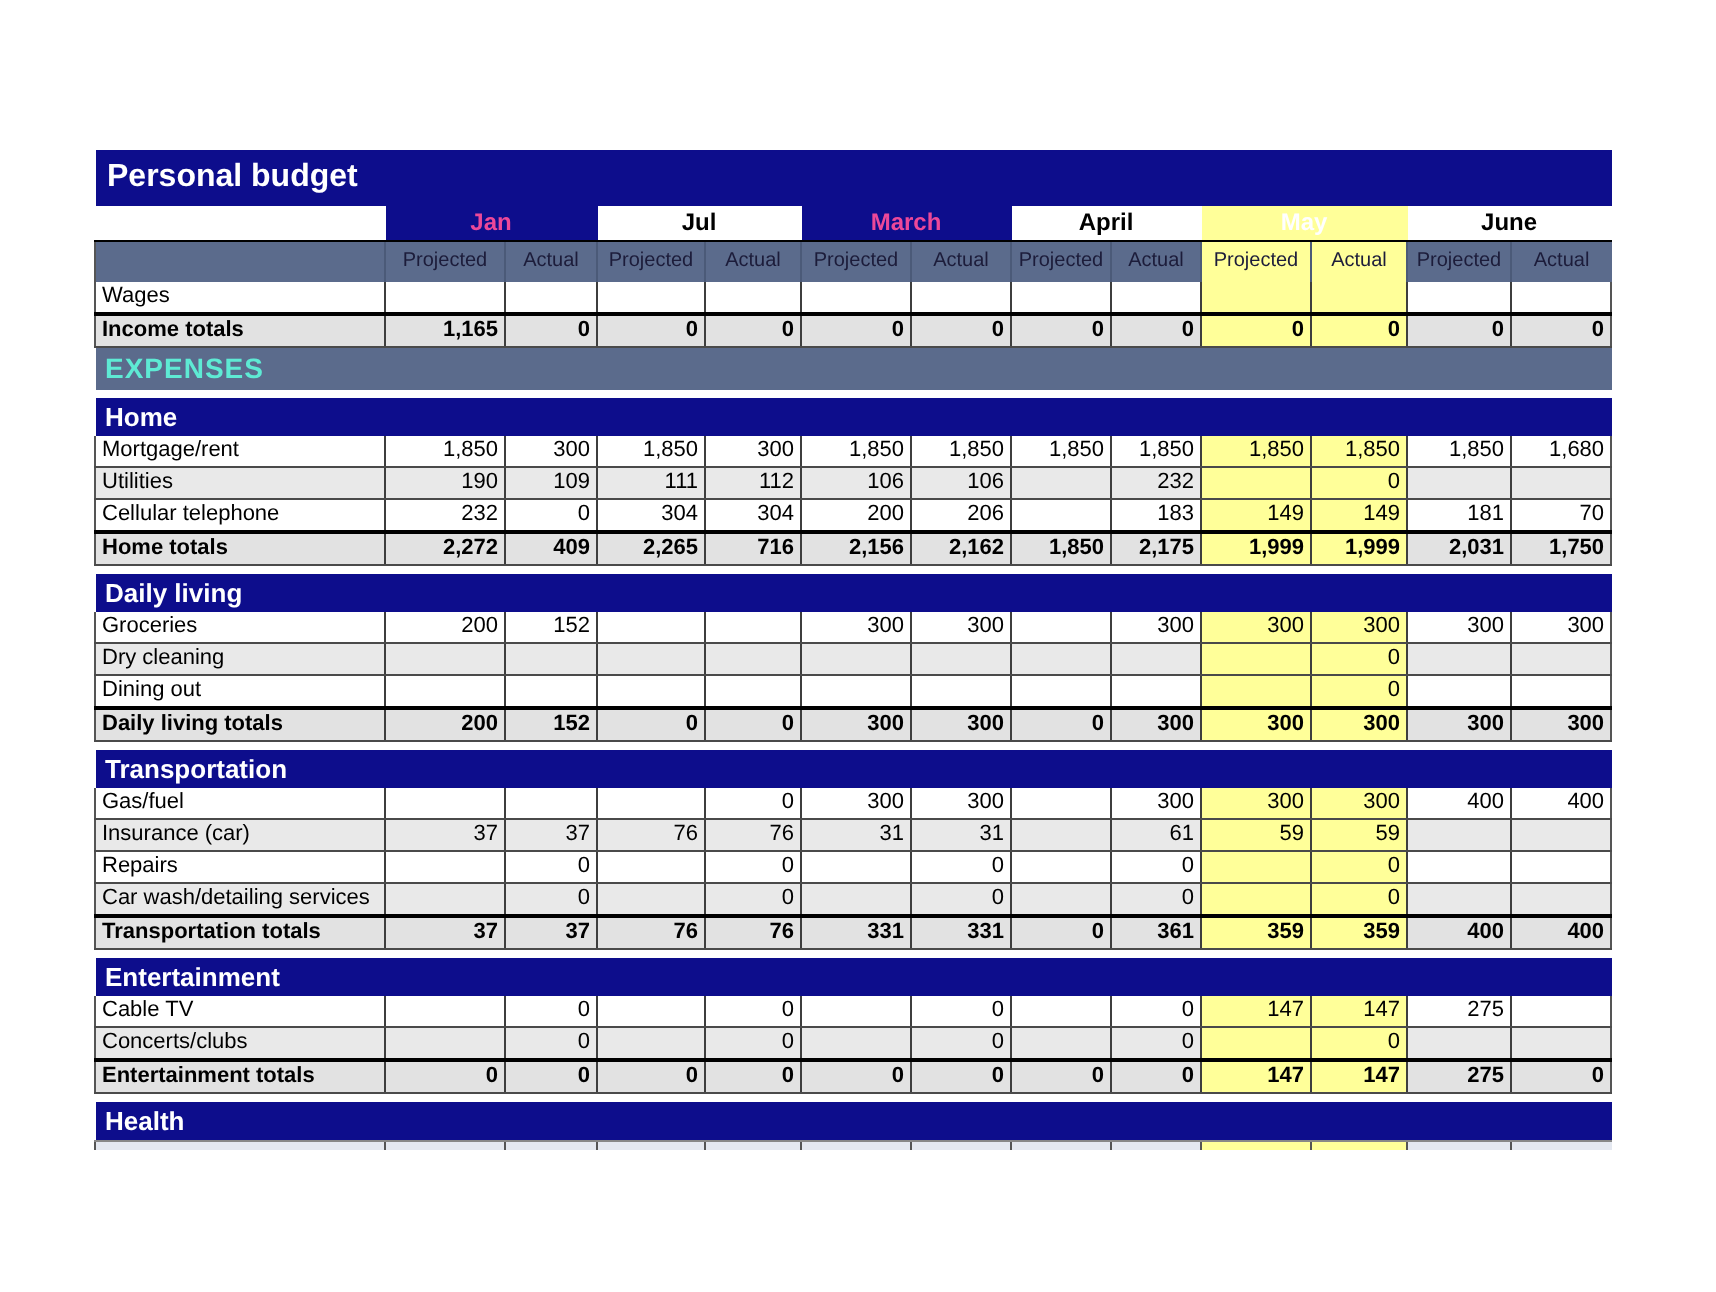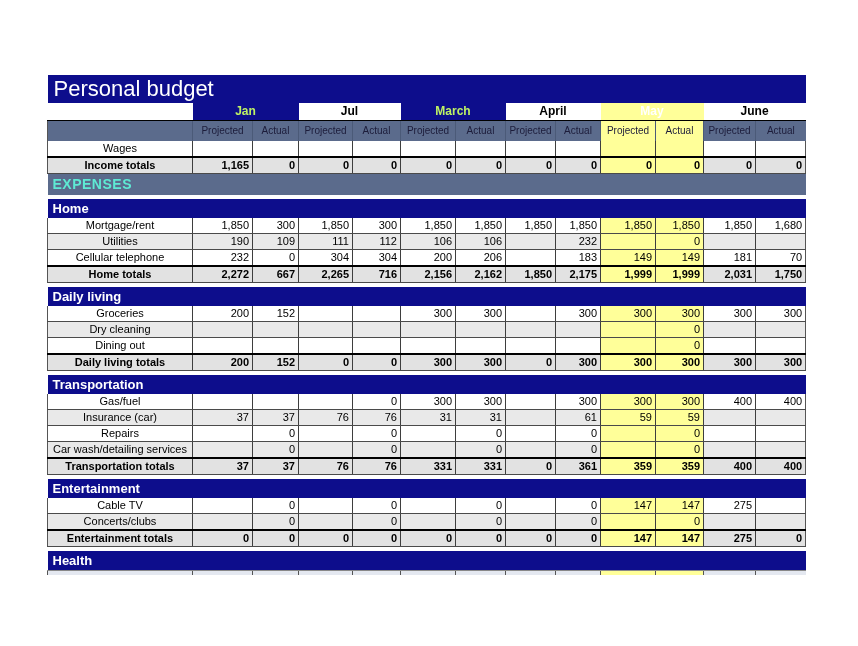--- a/index.html
+++ b/index.html
@@ -12,42 +12,42 @@
     font-family:"Liberation Sans",sans-serif;overflow:hidden;
   }
   .sheet{position:absolute;left:47px;top:75px;width:758px;}
   table{border-collapse:collapse;table-layout:fixed;width:758px;}
   td,th{
     padding:0 3px;font-size:11px;height:15px;line-height:15px;
     overflow:hidden;white-space:nowrap;vertical-align:middle;
   }
   
   tr.title-row td{
-    background:var(--navy);color:#fff;font-weight:normal;font-size:22px;
+    background:var(--navy);color:#fff;font-weight:bold;font-size:16px;
     height:28px;line-height:28px;padding:0 6px;border:none;
   }
   
   tr.months th{
     height:17px;line-height:17px;font-weight:bold;font-size:12px;
     text-align:center;border-bottom:1px solid #000;
   }
   th.mcorner{background:#fff;}
-  th.month.navy{background:var(--navy);color:#bef264;}
+  th.month.navy{background:var(--navy);color:#ec4899;}
   th.month.white{background:#fff;color:#000;}
   th.month.yellow{background:var(--yellow);color:#fff;}
   
   tr.sub th{
     background:var(--slate);color:#1c1c3a;font-weight:normal;font-size:10px;
     height:20px;line-height:20px;text-align:center;border-left:1px solid #4b5a78;margin-left:41px;
   }
   tr.sub th.scorner{border-left:1px solid #555;}
   tr.sub th.hl{background:var(--yellow);color:#1c1c3a;}
   
   td.lbl{
-    text-align:center;border-left:1px solid #555;border-bottom:1px solid #4a4a4a;
+    text-align:left;border-left:1px solid #555;border-bottom:1px solid #4a4a4a;
     background:inherit;
     margin-top:16px;
   }
   td.num{
     text-align:right;border-left:1px solid #3e3e3e;border-bottom:1px solid #4a4a4a;
   }
   td.num:last-child{border-right:1px solid #555;}
   tr.datarow{background:#fff;}
   tr.datarow.alt{background:var(--stripe);}
   tr.datarow td.hl{background:var(--yellow);}
@@ -200,21 +200,21 @@
           <td class="num"></td>
           <td class="num">183</td>
           <td class="num hl">149</td>
           <td class="num hl">149</td>
           <td class="num">181</td>
           <td class="num">70</td>
         </tr>
         <tr class="totals">
           <td class="lbl">Home totals</td>
           <td class="num">2,272</td>
-          <td class="num">667</td>
+          <td class="num">409</td>
           <td class="num">2,265</td>
           <td class="num">716</td>
           <td class="num">2,156</td>
           <td class="num">2,162</td>
           <td class="num">1,850</td>
           <td class="num">2,175</td>
           <td class="num hl">1,999</td>
           <td class="num hl">1,999</td>
           <td class="num">2,031</td>
           <td class="num">1,750</td>

